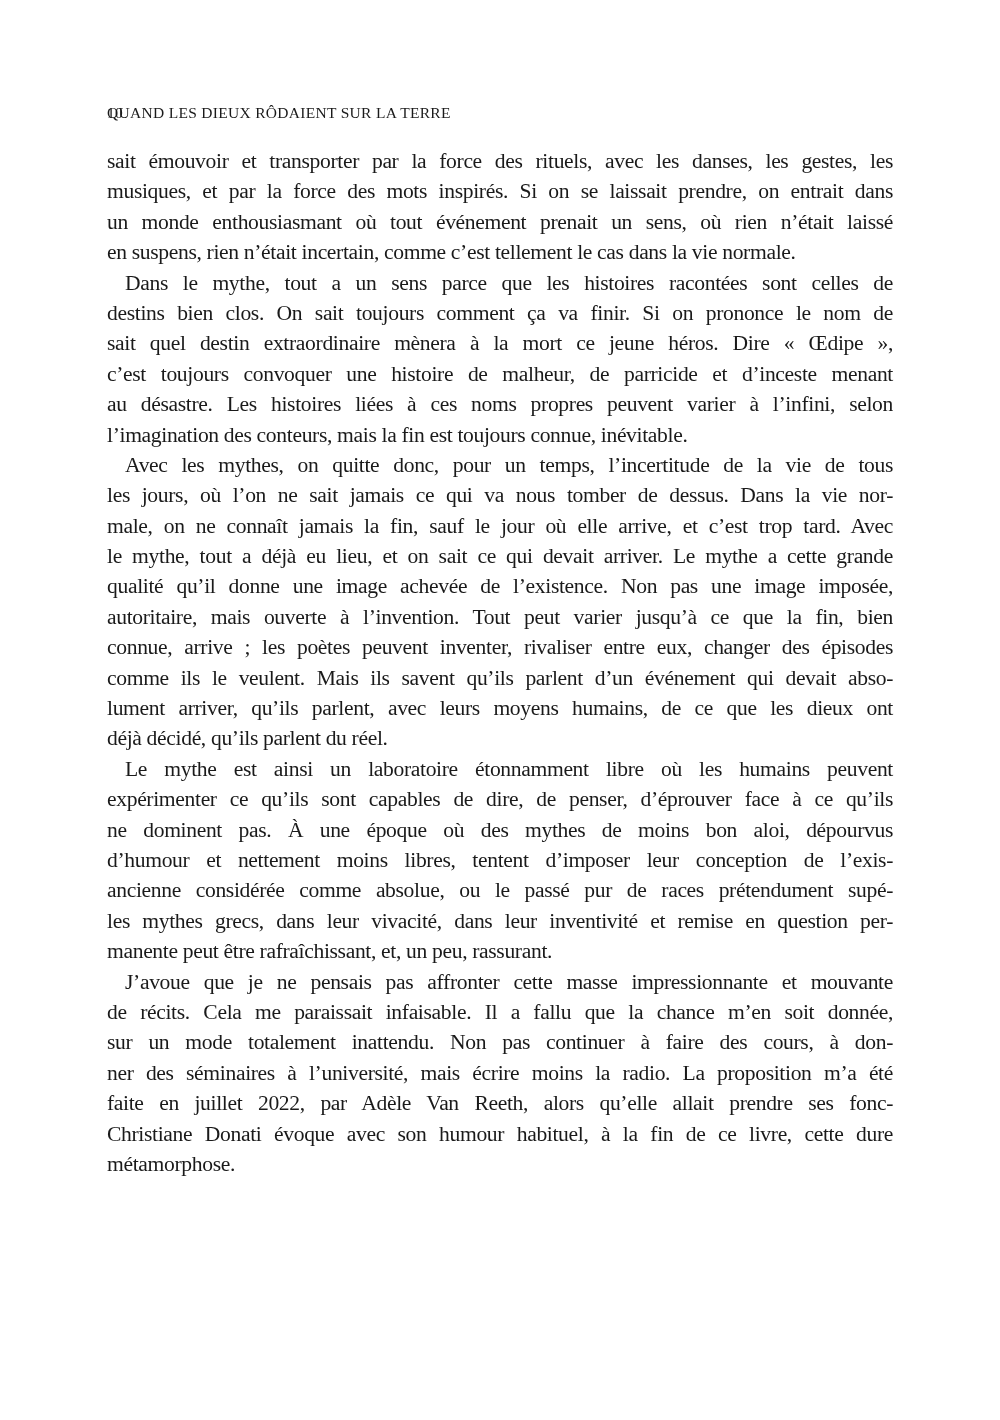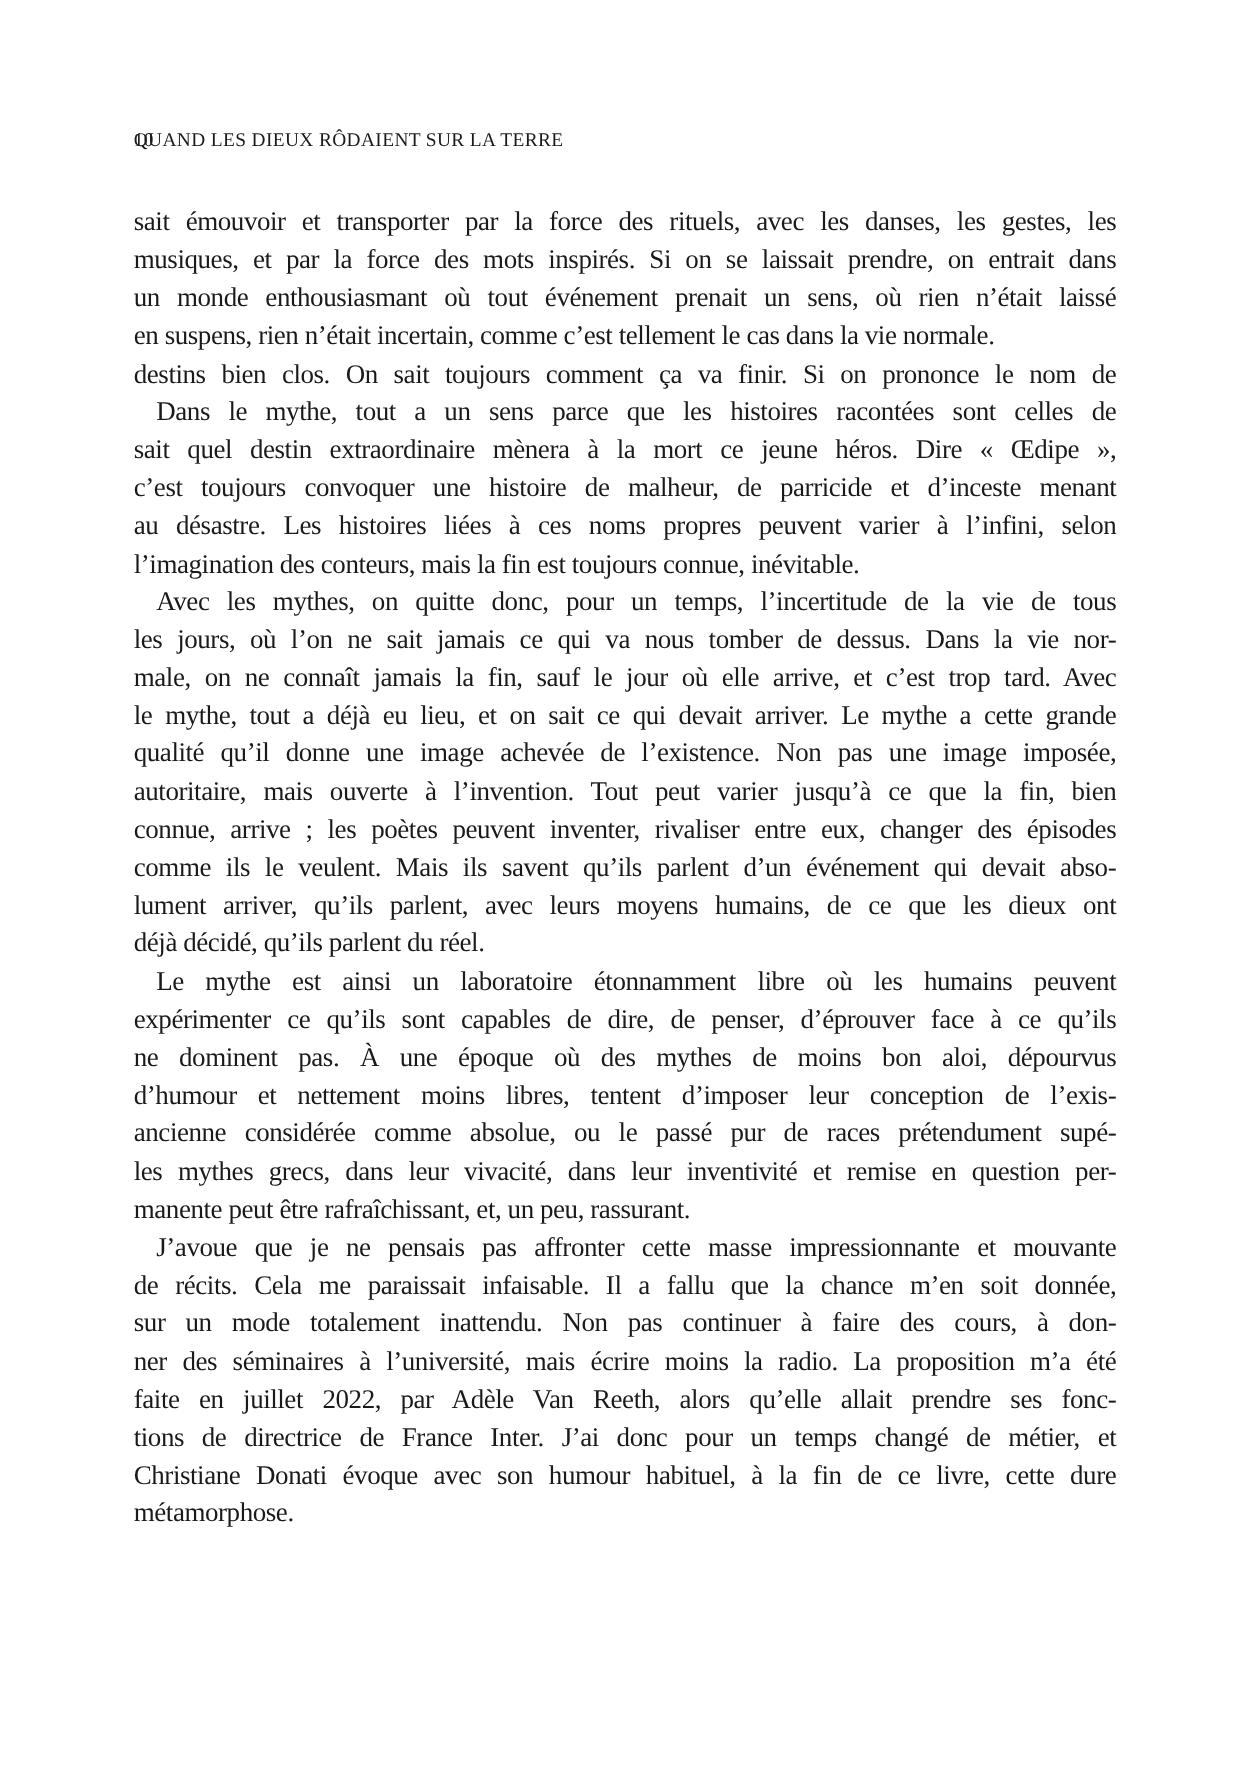--- a/index.html
+++ b/index.html
@@ -7,21 +7,21 @@
       width: 1000px; height: 1420px; background: #ffffff; position: relative; overflow: hidden;
       font-family: "Liberation Serif", "DejaVu Serif", serif; color: #1a1a1a;
     }
     .running-head {
       position: absolute; top: 104px; left: 107px; width: 786px; height: 24px;
       font-size: 15.5px; letter-spacing: 0.3px;
     }
     .page-number { position: absolute; left: 0; top: 0; }
     .book-title { position: absolute; left: 0; right: 0; top: 0; text-align: left; }
     .body-text {
-      position: absolute; top: 162px; left: 107px; width: 786px;
+      position: absolute; top: 146px; left: 107px; width: 786px;
       font-size: 21.6px; line-height: 30.4px; letter-spacing: -0.35px;
     }
     .line { display: block; text-align: justify; text-align-last: justify; white-space: nowrap; height: 30.4px; }
     .line.last { text-align-last: left; }
     .line.indent { text-indent: 18px; }
   </style>
 </head>
 <body>
 
 <div class="running-head">
@@ -30,22 +30,22 @@
 </div>
 
 <div class="body-text">
   <p style="margin:0">
     <span class="line">sait émouvoir et transporter par la force des rituels, avec les danses, les gestes, les</span>
     <span class="line">musiques, et par la force des mots inspirés. Si on se laissait prendre, on entrait dans</span>
     <span class="line">un monde enthousiasmant où tout événement prenait un sens, où rien n’était laissé</span>
     <span class="line last">en suspens, rien n’était incertain, comme c’est tellement le cas dans la vie normale.</span>
   </p>
   <p style="margin:0">
+    <span class="line indent">Dans le mythe, tout a un sens parce que les histoires racontées sont celles de</span>
     <span class="line">destins bien clos. On sait toujours comment ça va finir. Si on prononce le nom de</span>
-    <span class="line indent">Dans le mythe, tout a un sens parce que les histoires racontées sont celles de</span>
     <span class="line">sait quel destin extraordinaire mènera à la mort ce jeune héros. Dire « Œdipe »,</span>
     <span class="line">c’est toujours convoquer une histoire de malheur, de parricide et d’inceste menant</span>
     <span class="line">au désastre. Les histoires liées à ces noms propres peuvent varier à l’infini, selon</span>
     <span class="line last">l’imagination des conteurs, mais la fin est toujours connue, inévitable.</span>
   </p>
   <p style="margin:0">
     <span class="line indent">Avec les mythes, on quitte donc, pour un temps, l’incertitude de la vie de tous</span>
     <span class="line">les jours, où l’on ne sait jamais ce qui va nous tomber de dessus. Dans la vie nor-</span>
     <span class="line">male, on ne connaît jamais la fin, sauf le jour où elle arrive, et c’est trop tard. Avec</span>
     <span class="line">le mythe, tout a déjà eu lieu, et on sait ce qui devait arriver. Le mythe a cette grande</span>
@@ -64,17 +64,16 @@
     <span class="line">ancienne considérée comme absolue, ou le passé pur de races prétendument supé-</span>
     <span class="line">les mythes grecs, dans leur vivacité, dans leur inventivité et remise en question per-</span>
     <span class="line last">manente peut être rafraîchissant, et, un peu, rassurant.</span>
   </p>
   <p style="margin:0">
     <span class="line indent">J’avoue que je ne pensais pas affronter cette masse impressionnante et mouvante</span>
     <span class="line">de récits. Cela me paraissait infaisable. Il a fallu que la chance m’en soit donnée,</span>
     <span class="line">sur un mode totalement inattendu. Non pas continuer à faire des cours, à don-</span>
     <span class="line">ner des séminaires à l’université, mais écrire moins la radio. La proposition m’a été</span>
     <span class="line">faite en juillet 2022, par Adèle Van Reeth, alors qu’elle allait prendre ses fonc-</span>
-    <span class="line">tions de directrice de France Inter. J’ai donc pour un temps changé de métier, et</span>
     <span class="line">Christiane Donati évoque avec son humour habituel, à la fin de ce livre, cette dure</span>
     <span class="line last">métamorphose.</span>
   </p>
 </div>
 
 </body></html>

